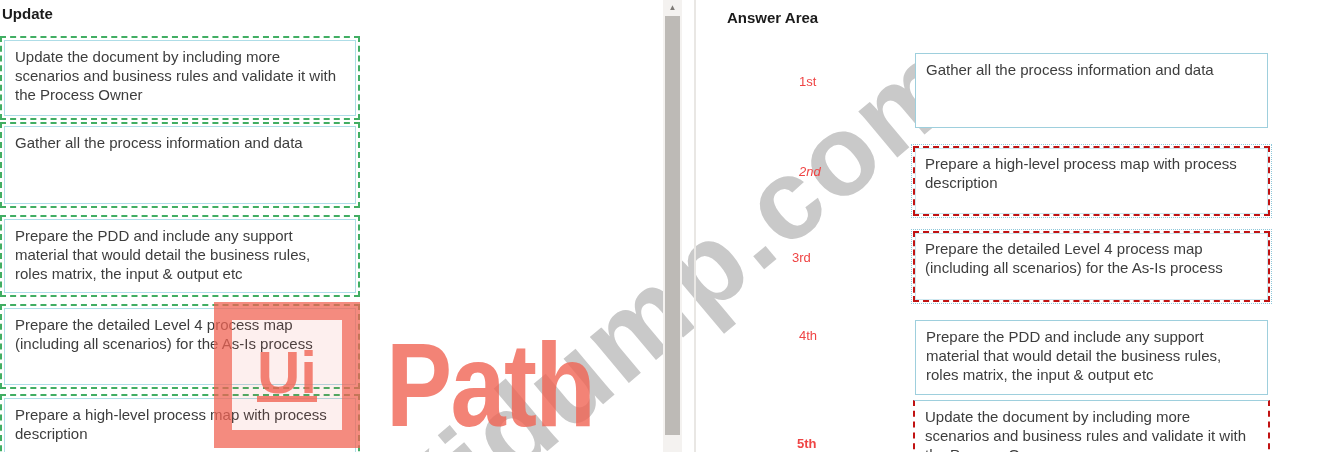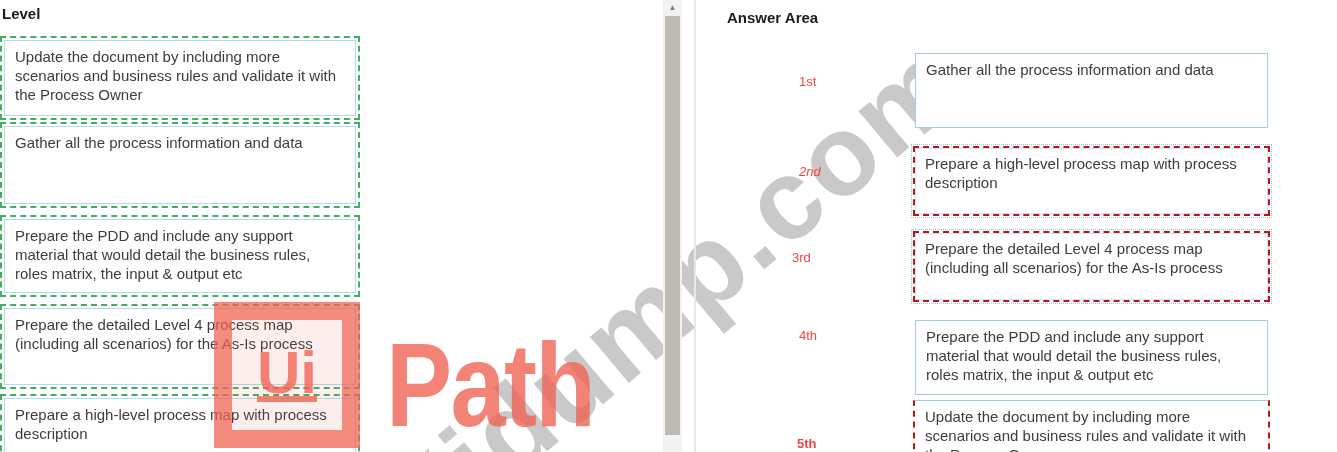--- a/index.html
+++ b/index.html
@@ -95,21 +95,21 @@
     background:#e9e7e4;z-index:2;
   }
 </style>
 </head>
 <body>
 
 <div class="screen">
 
   <div class="watermark">Kidump.com</div>
 
-  <div class="panel-title" id="stages-title">Level</div>
+  <div class="panel-title" id="stages-title">Update</div>
 
   <div class="stage-box box-green" id="stage-1">
     <span>Update the document by including more scenarios and business rules and validate it with the Process Owner</span>
   </div>
   <div class="stage-box box-green" id="stage-2">
     <span>Gather all the process information and data</span>
   </div>
   <div class="stage-box box-green" id="stage-3">
     <span>Prepare the PDD and include any support material that would detail the business rules, roles matrix, the input &amp; output etc</span>
   </div>

